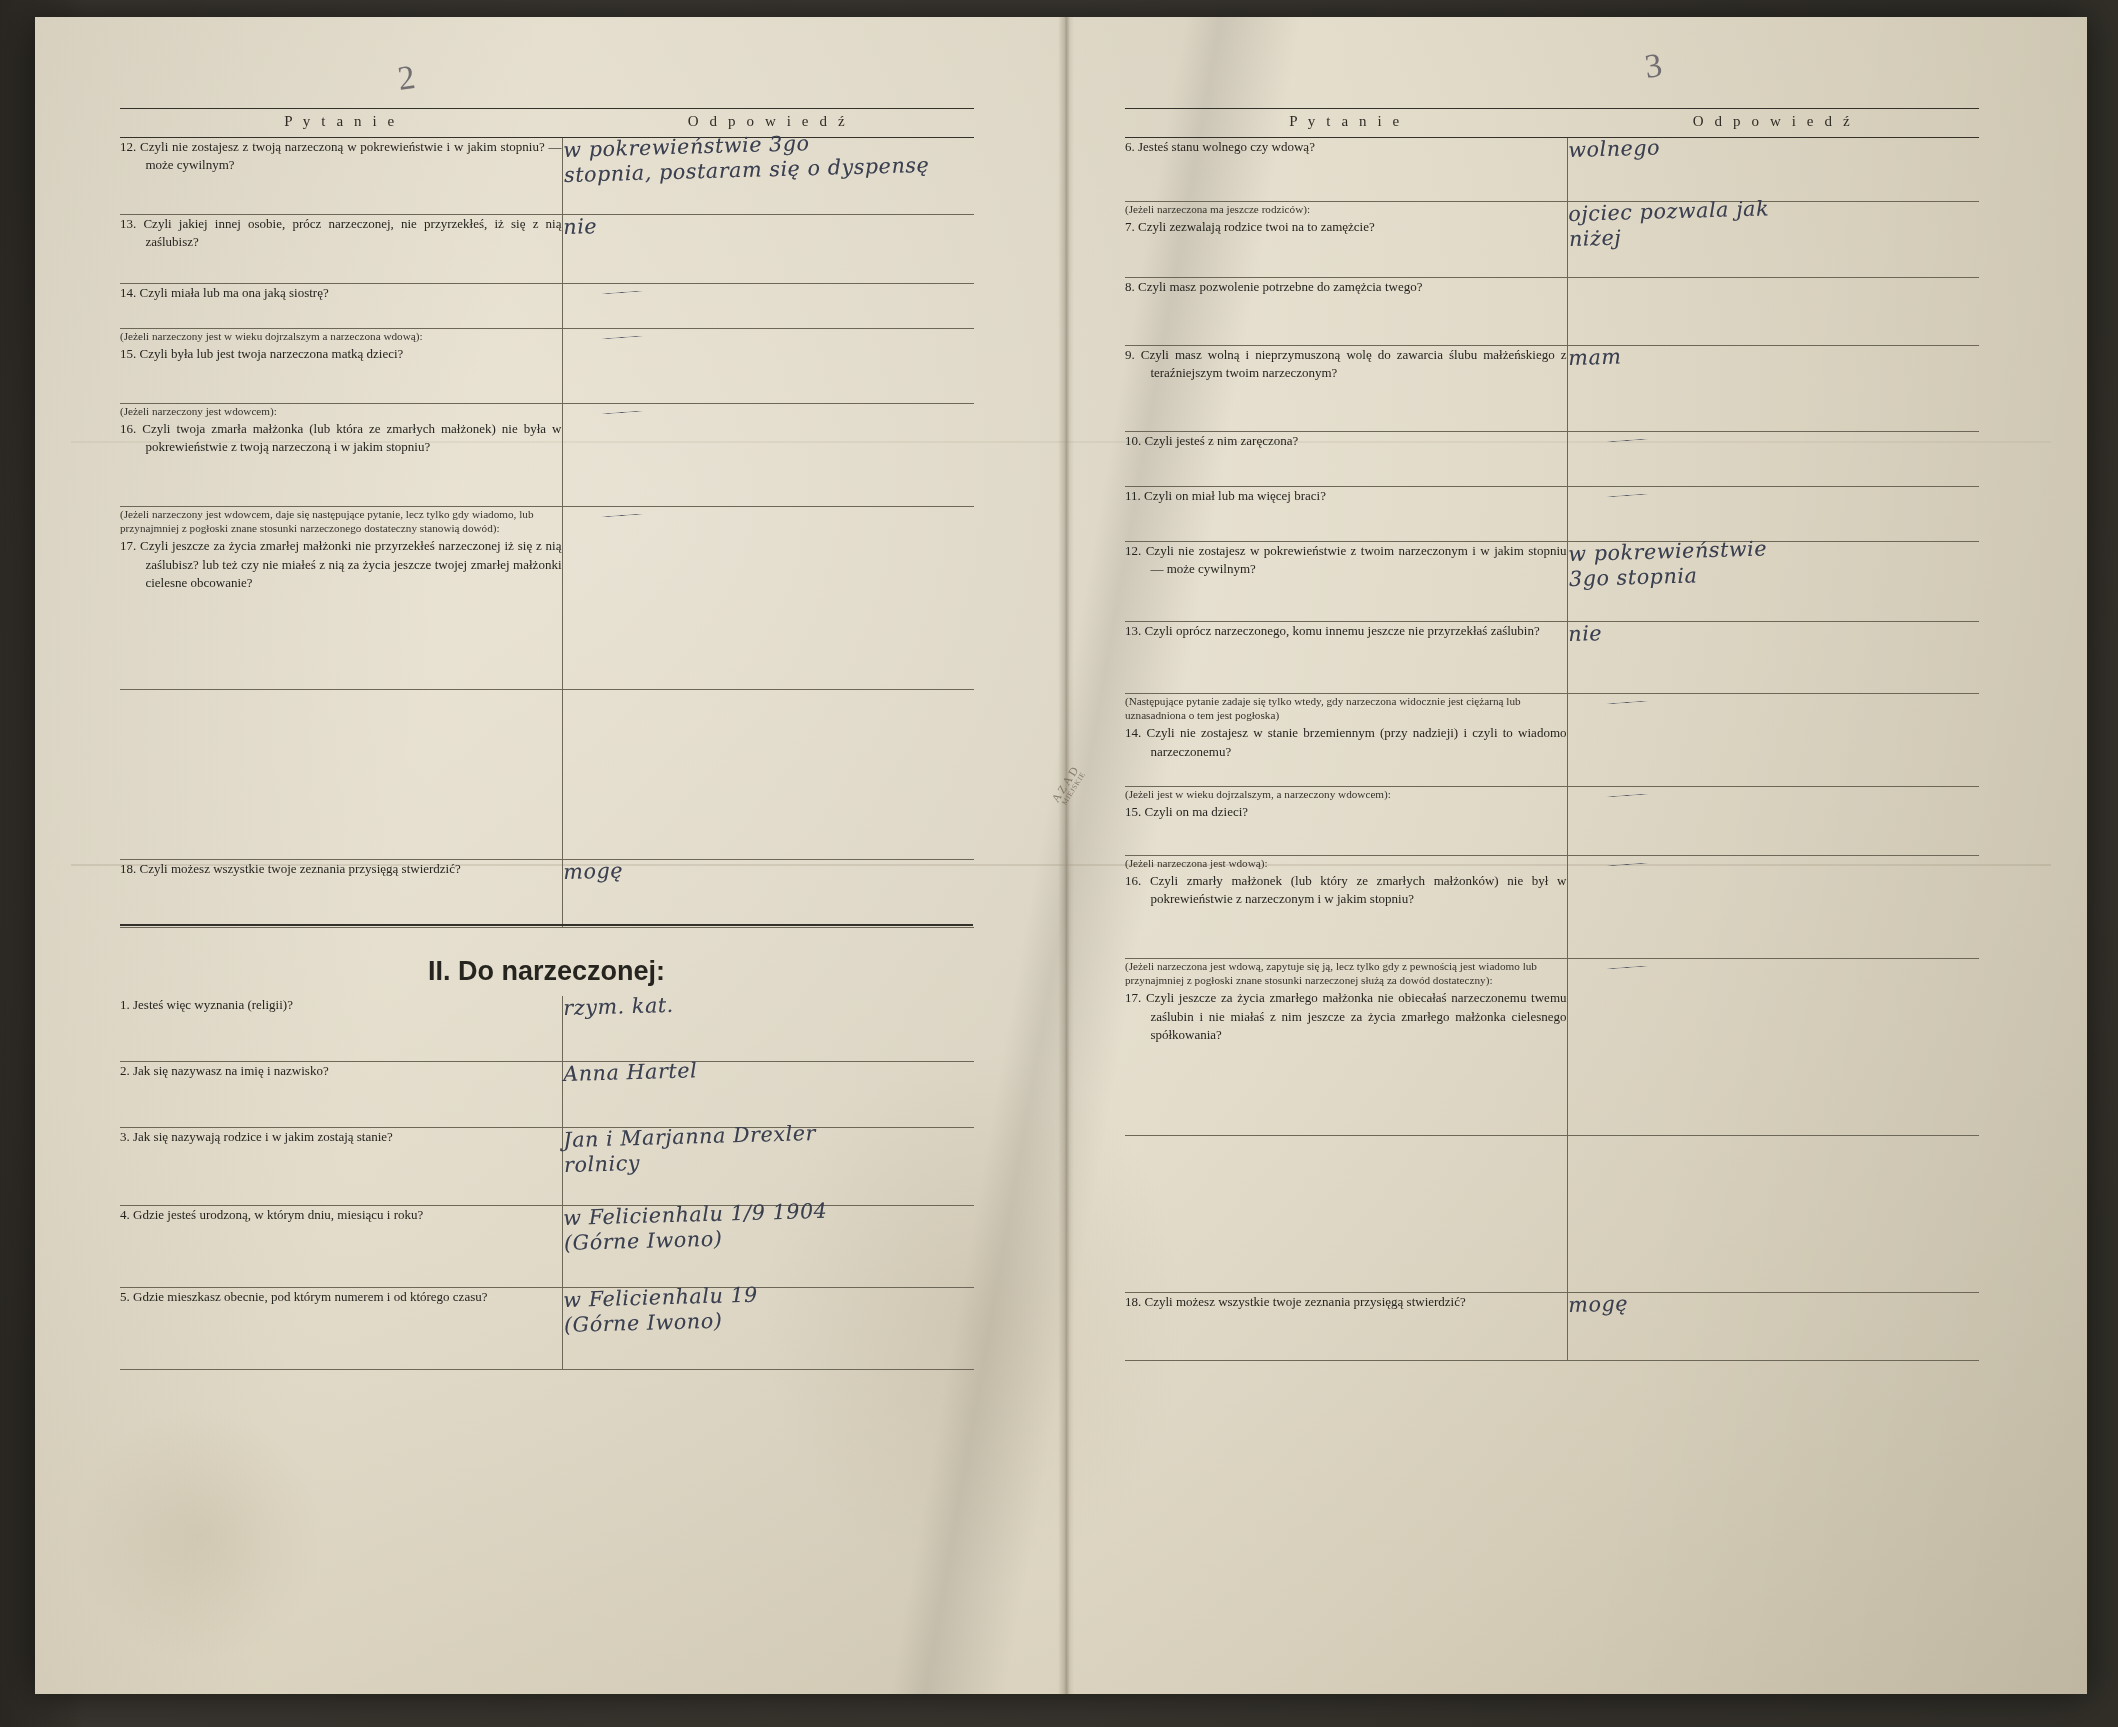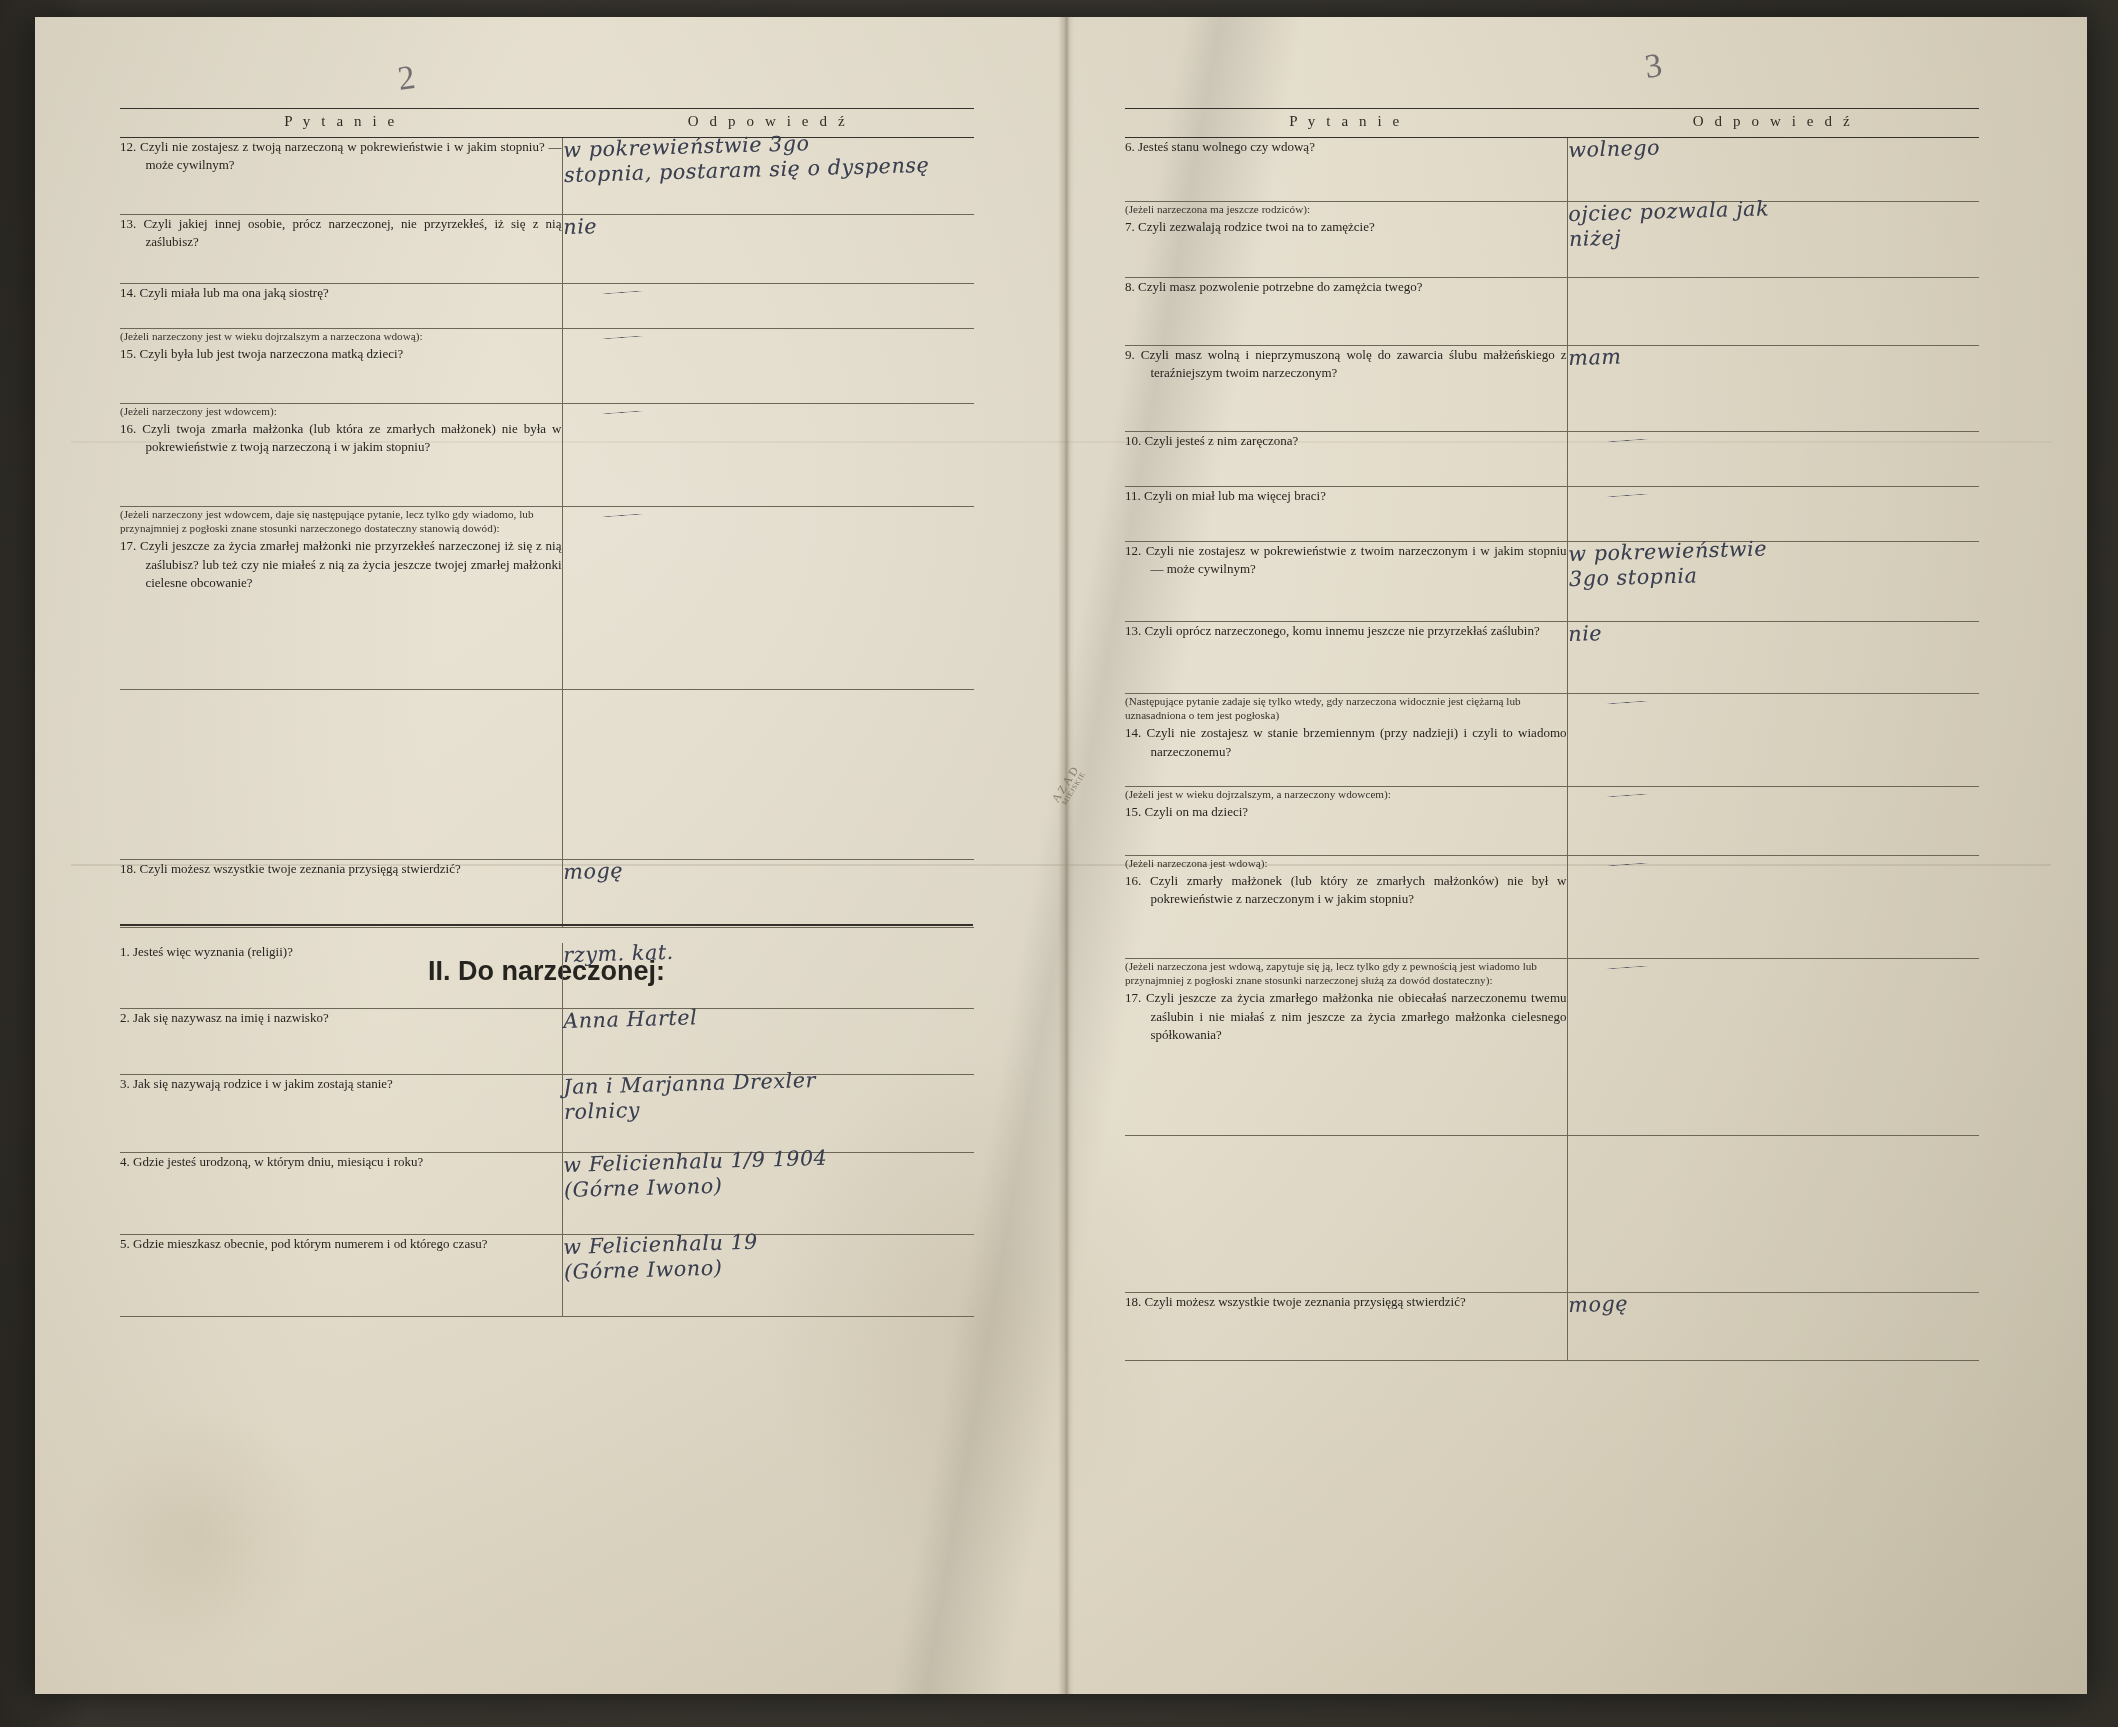--- a/index.html
+++ b/index.html
@@ -272,21 +272,21 @@
             <td class="acell">
               <span class="hw">mogę</span>
             </td>
           </tr>
         </tbody>
     </table>
 
     <div class="thickrule" id="left-rule" style="top: 907px;"></div>
     <div class="section-title" id="left-section" style="top: 939px;">II. Do narzeczonej:</div>
 
-    <table class="tbl" id="bride-table" style="top: 926px;">
+    <table class="tbl" id="bride-table" style="top: 979px;">
       <colgroup>
           <col class="col-q">
           <col class="col-a">
         </colgroup>
       <tbody id="bride-body">
           <tr>
             <td class="qcell" style="height: 65px;">
               <div class="hang"><span>1.</span><span> Jesteś więc wyznania (religii)?</span></div>
             </td>
             <td class="acell">

